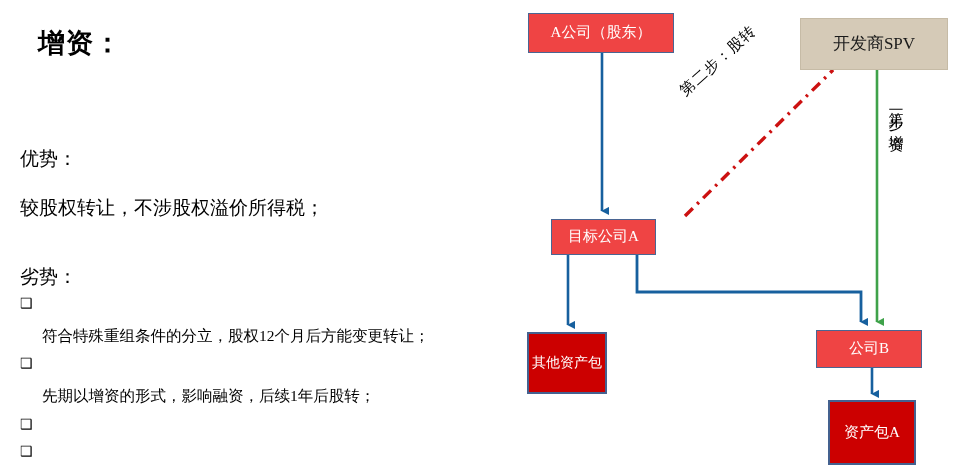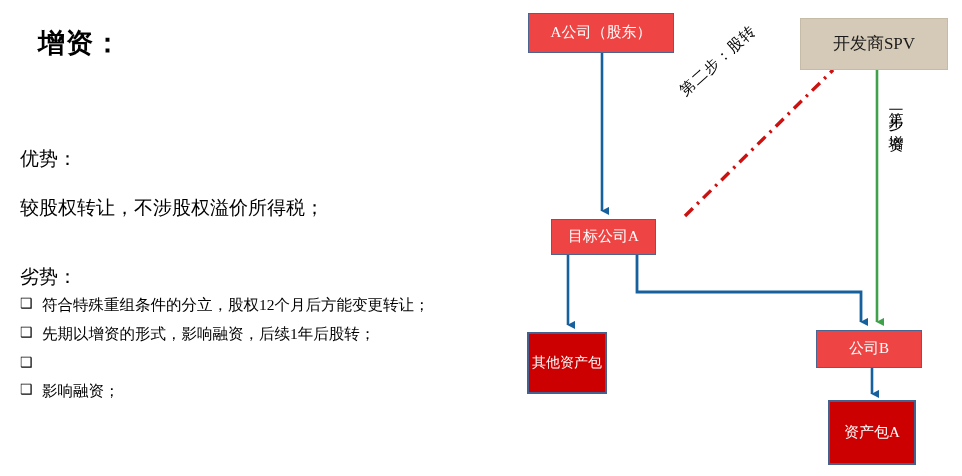--- a/index.html
+++ b/index.html
@@ -32,21 +32,21 @@
   .bullet-row{
     display:flex;align-items:flex-start;
     margin-bottom:10px;
     font-size:15.5px;color:#000000;white-space:nowrap;
   }
   .bullet-mark{
     width:22px;flex:0 0 22px;
     font-size:14px;line-height:1.25;
     color:#000000;
   }
-  .bullet-text{line-height:1.25;}
+  .bullet-text{line-height:1.25;margin-top:31px;}
 
   
   .node{
     position:absolute;
     box-sizing:border-box;
     display:flex;align-items:center;justify-content:center;
     text-align:center;
     font-size:15px;
     line-height:1.15;
     z-index:5;

